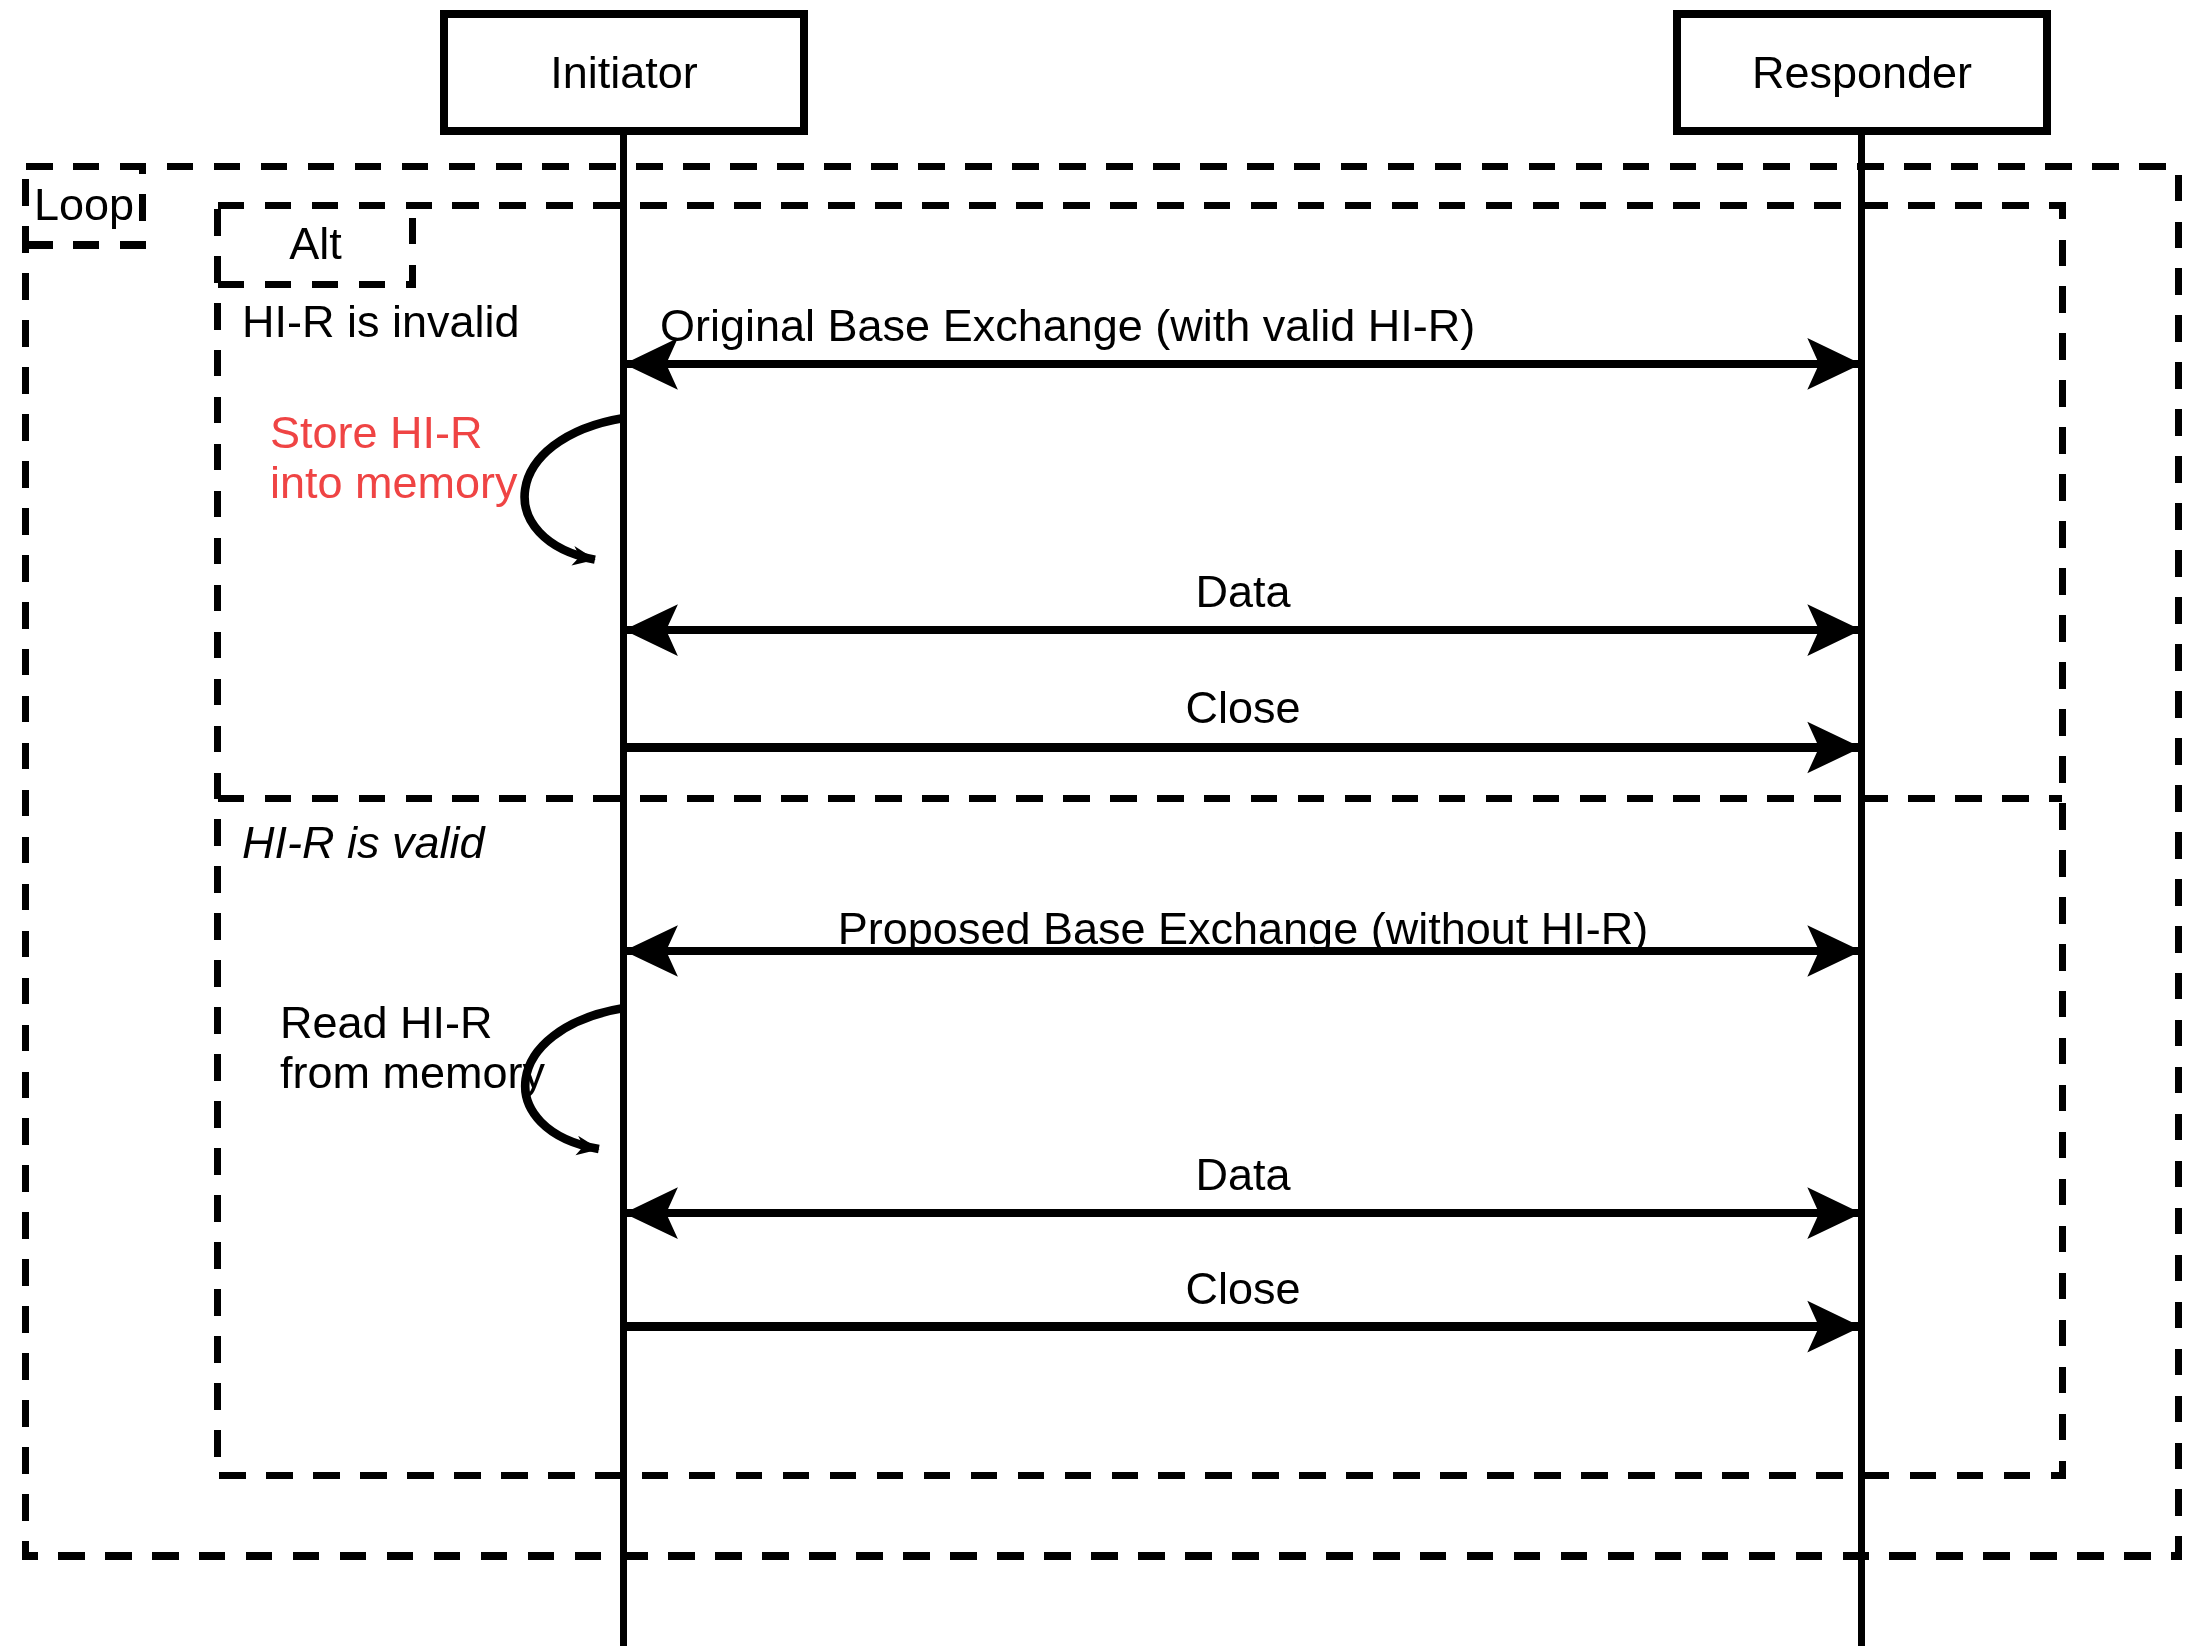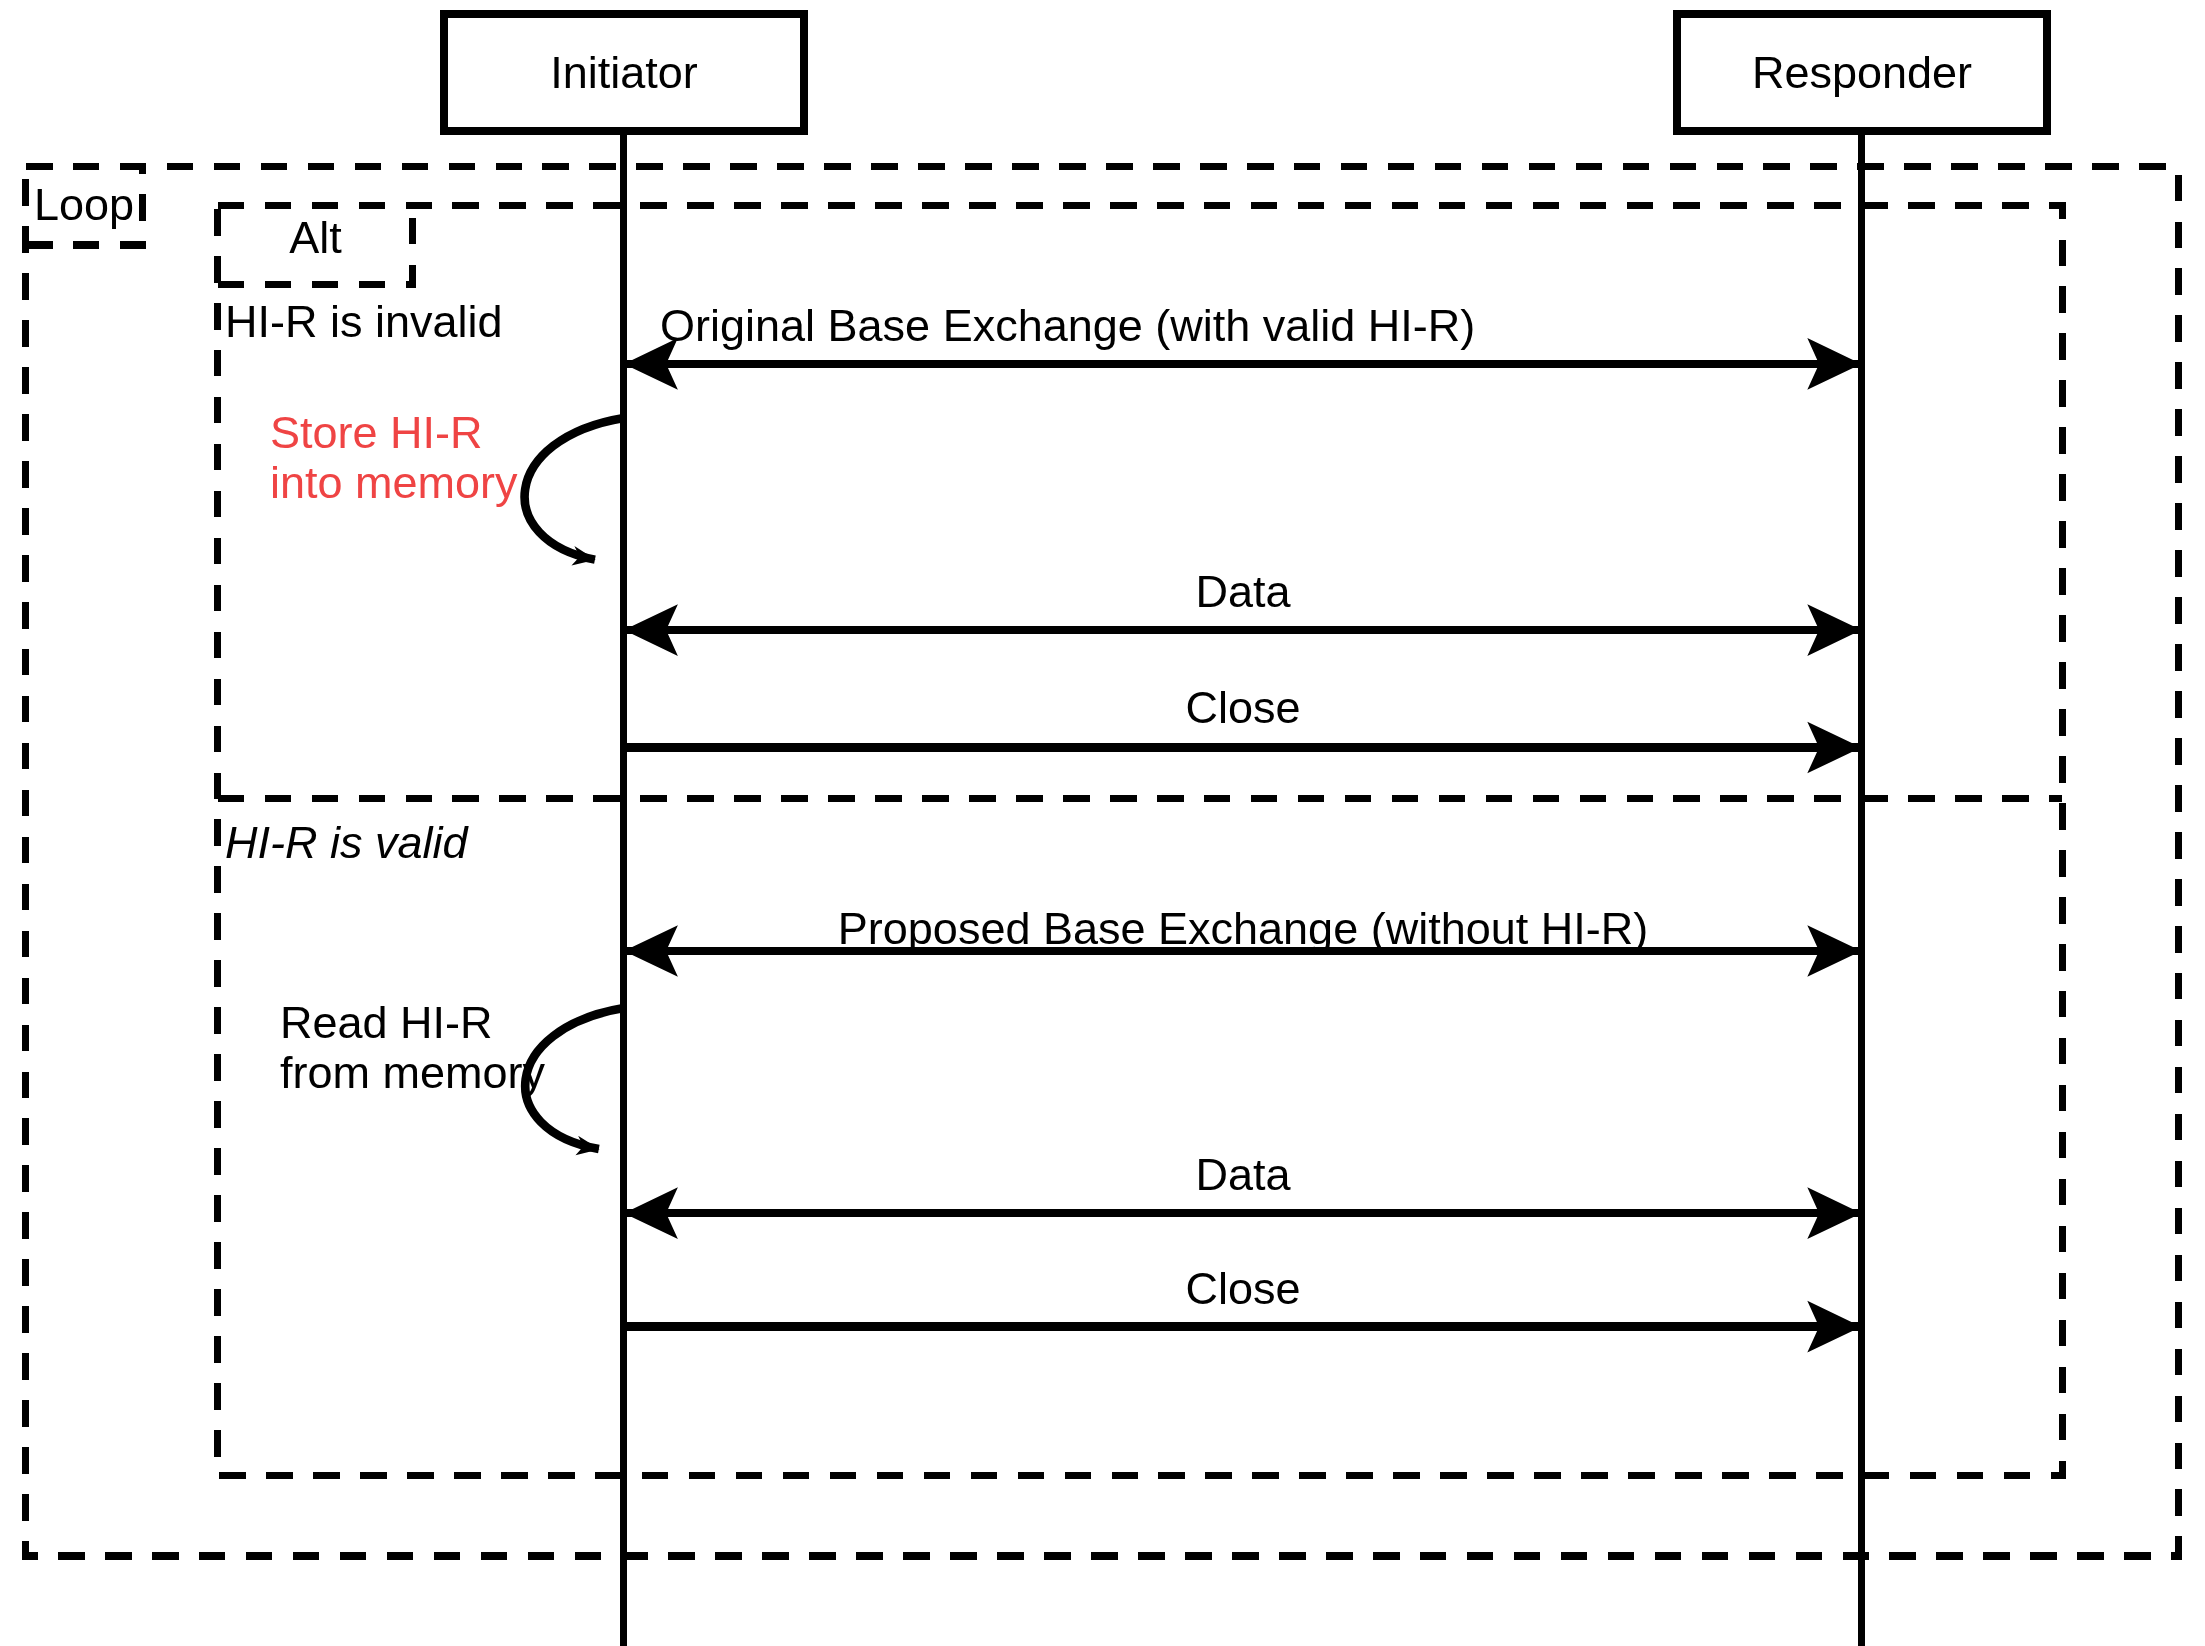--- a/index.html
+++ b/index.html
@@ -2,21 +2,21 @@
 <html style="font-size:12.5px"><head>
 <meta charset="utf-8">
 <style>
   html,body{margin:0;padding:0;background:#ffffff;}
   body{font-family:"Liberation Sans", sans-serif;}
   #stage{position:relative;width:2205px;height:1646px;background:#ffffff;overflow:hidden;}
   #stage svg{position:absolute;top:0;left:0;}
   .txt{position:absolute;white-space:pre;color:#000000;font-family:"Liberation Sans", sans-serif;}
   .participant-label{font-size:45px;text-align:center;}
   .frame-label{font-size:45px;text-align:center;}
-  .guard-label{font-size:45px;}
+  .guard-label{font-size:45px;margin-left:17px;}
   .msg-label{font-size:45px;}
   .note-label{font-size:45px;line-height:1.12;}
 </style>
 </head>
 <body>
 
 <div id="stage">
 
   <svg width="2205" height="1646" viewBox="0 0 2817 2103">
     <defs>
@@ -96,21 +96,21 @@
       <path d="M2378,1695 L2309,1662 L2324,1695 L2309,1728 Z" fill="#000"></path>
     </g>
   </svg>
 
   <div class="txt participant-label" style="left:444px;top:47px;width:360px;">Initiator</div>
 
   <div class="txt participant-label" style="left:1677px;top:47px;width:370px;">Responder</div>
 
   <div class="txt frame-label" style="left:34px;top:179px;">Loop</div>
 
-  <div class="txt frame-label" style="left:218px;top:212px;width:195px;text-align:center;">Alt</div>
+  <div class="txt frame-label" style="left:218px;top:218px;width:195px;text-align:center;">Alt</div>
 
   <div class="txt guard-label" style="left:225px;top:296px;">HI-R is invalid</div>
 
   <div class="txt guard-label" style="left:225px;top:817px;font-style:italic;">HI-R is valid</div>
 
   <div class="txt msg-label" style="left:660px;top:300px;width:1238px;text-align:left;">Original Base Exchange (with valid HI-R)</div>
 
   <div class="txt msg-label" style="left:624px;top:566px;width:1238px;text-align:center;">Data</div>
 
   <div class="txt msg-label" style="left:624px;top:682px;width:1238px;text-align:center;">Close</div>

